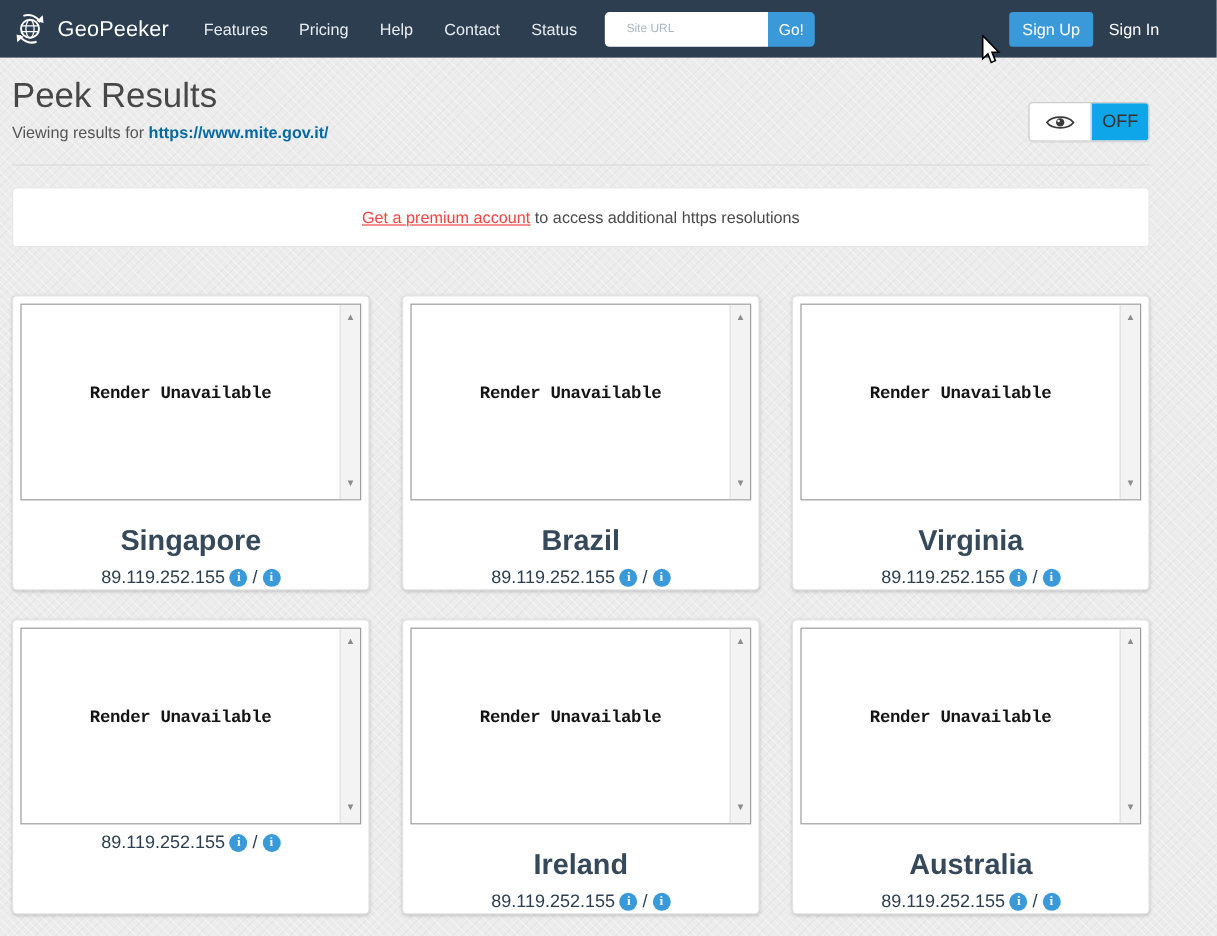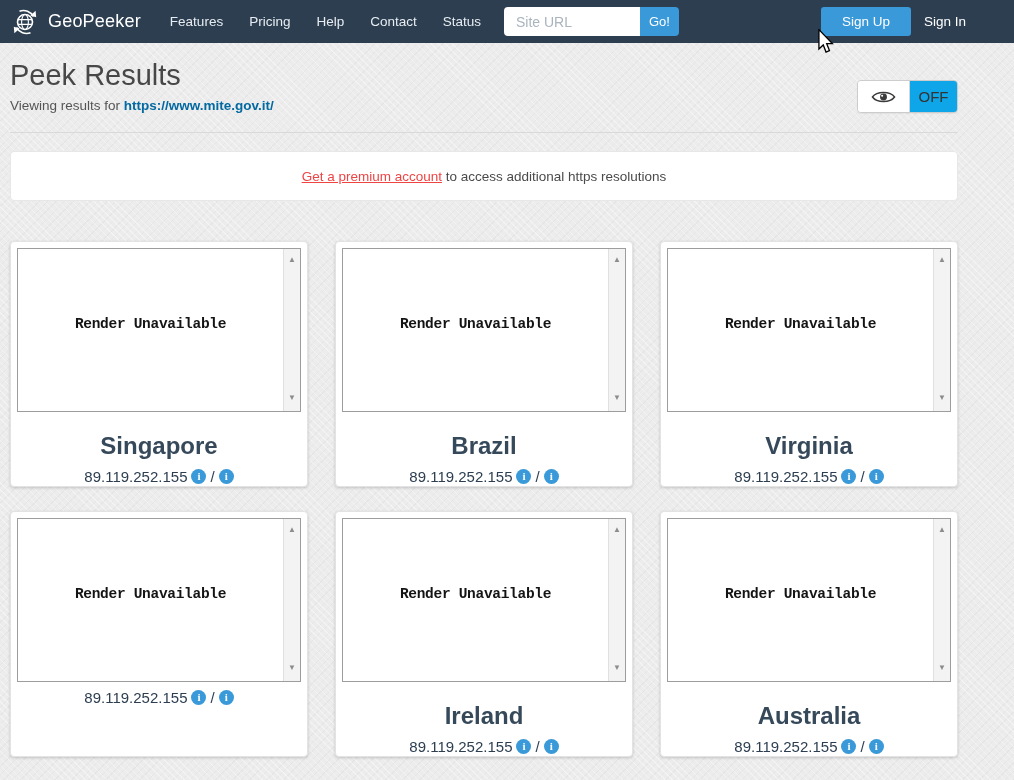--- a/index.html
+++ b/index.html
@@ -8,43 +8,43 @@
     font-family: "Liberation Sans", sans-serif;
     background-color:#ececec;
     background-image:
       repeating-linear-gradient(45deg, rgba(255,255,255,0.35) 0 1px, transparent 1px 5px),
       repeating-linear-gradient(-45deg, rgba(200,200,200,0.18) 0 1px, transparent 1px 6px);
     position:relative;
   }
 
   
   .navbar {
-    height:43px; background:#2c3e50; display:flex; align-items:center;
+    height:48px; background:#2c3e50; display:flex; align-items:center;
     padding:0 48px 0 10px;
   }
   .brand { display:flex; align-items:center; cursor:pointer; }
   .brand-text { color:#ffffff; font-size:18px; margin-left:8px; letter-spacing:0.2px; }
   .nav-items { display:flex; align-items:center; margin-left:16px; }
   .nav-item { color:#e8edf2; font-size:13.5px; padding:0 13px; cursor:pointer; white-space:nowrap; }
   .search-group { display:flex; align-items:center; margin-left:10px; }
   .search-input {
     width:136px; height:29px; border:none; border-radius:4px 0 0 4px;
-    padding:0 12px; font-size:14px; color:#333; outline:none;
+    padding:0 18px; font-size:10px; color:#333; outline:none;
     font-family:"Liberation Sans", sans-serif;
   }
   .search-input::placeholder { color:#aab4bd; }
   .go-btn {
     height:29px; border:none; border-radius:0 4px 4px 0; background:#3a99d8;
     color:#fff; font-size:13px; padding:0 9px; cursor:pointer;
     font-family:"Liberation Sans", sans-serif;
   }
   .nav-right { margin-left:auto; display:flex; align-items:center; }
   .signup-btn {
     background:#3a99d8; color:#fff; border:none; border-radius:3px;
-    font-size:13.5px; padding:7px 21px; cursor:pointer;
+    font-size:13.5px; padding:7px 11px; cursor:pointer;
     font-family:"Liberation Sans", sans-serif;
   }
   .signin-link { color:#ffffff; font-size:13.5px; margin-left:13px; cursor:pointer; }
 
   
   .container { width:948px; margin-left:10px; }
 
   .page-header { display:flex; align-items:flex-end; margin-top:16px; }
   .header-text { flex:1; }
   .page-title { font-size:29px; font-weight:400; color:#474747; line-height:1.15; }

